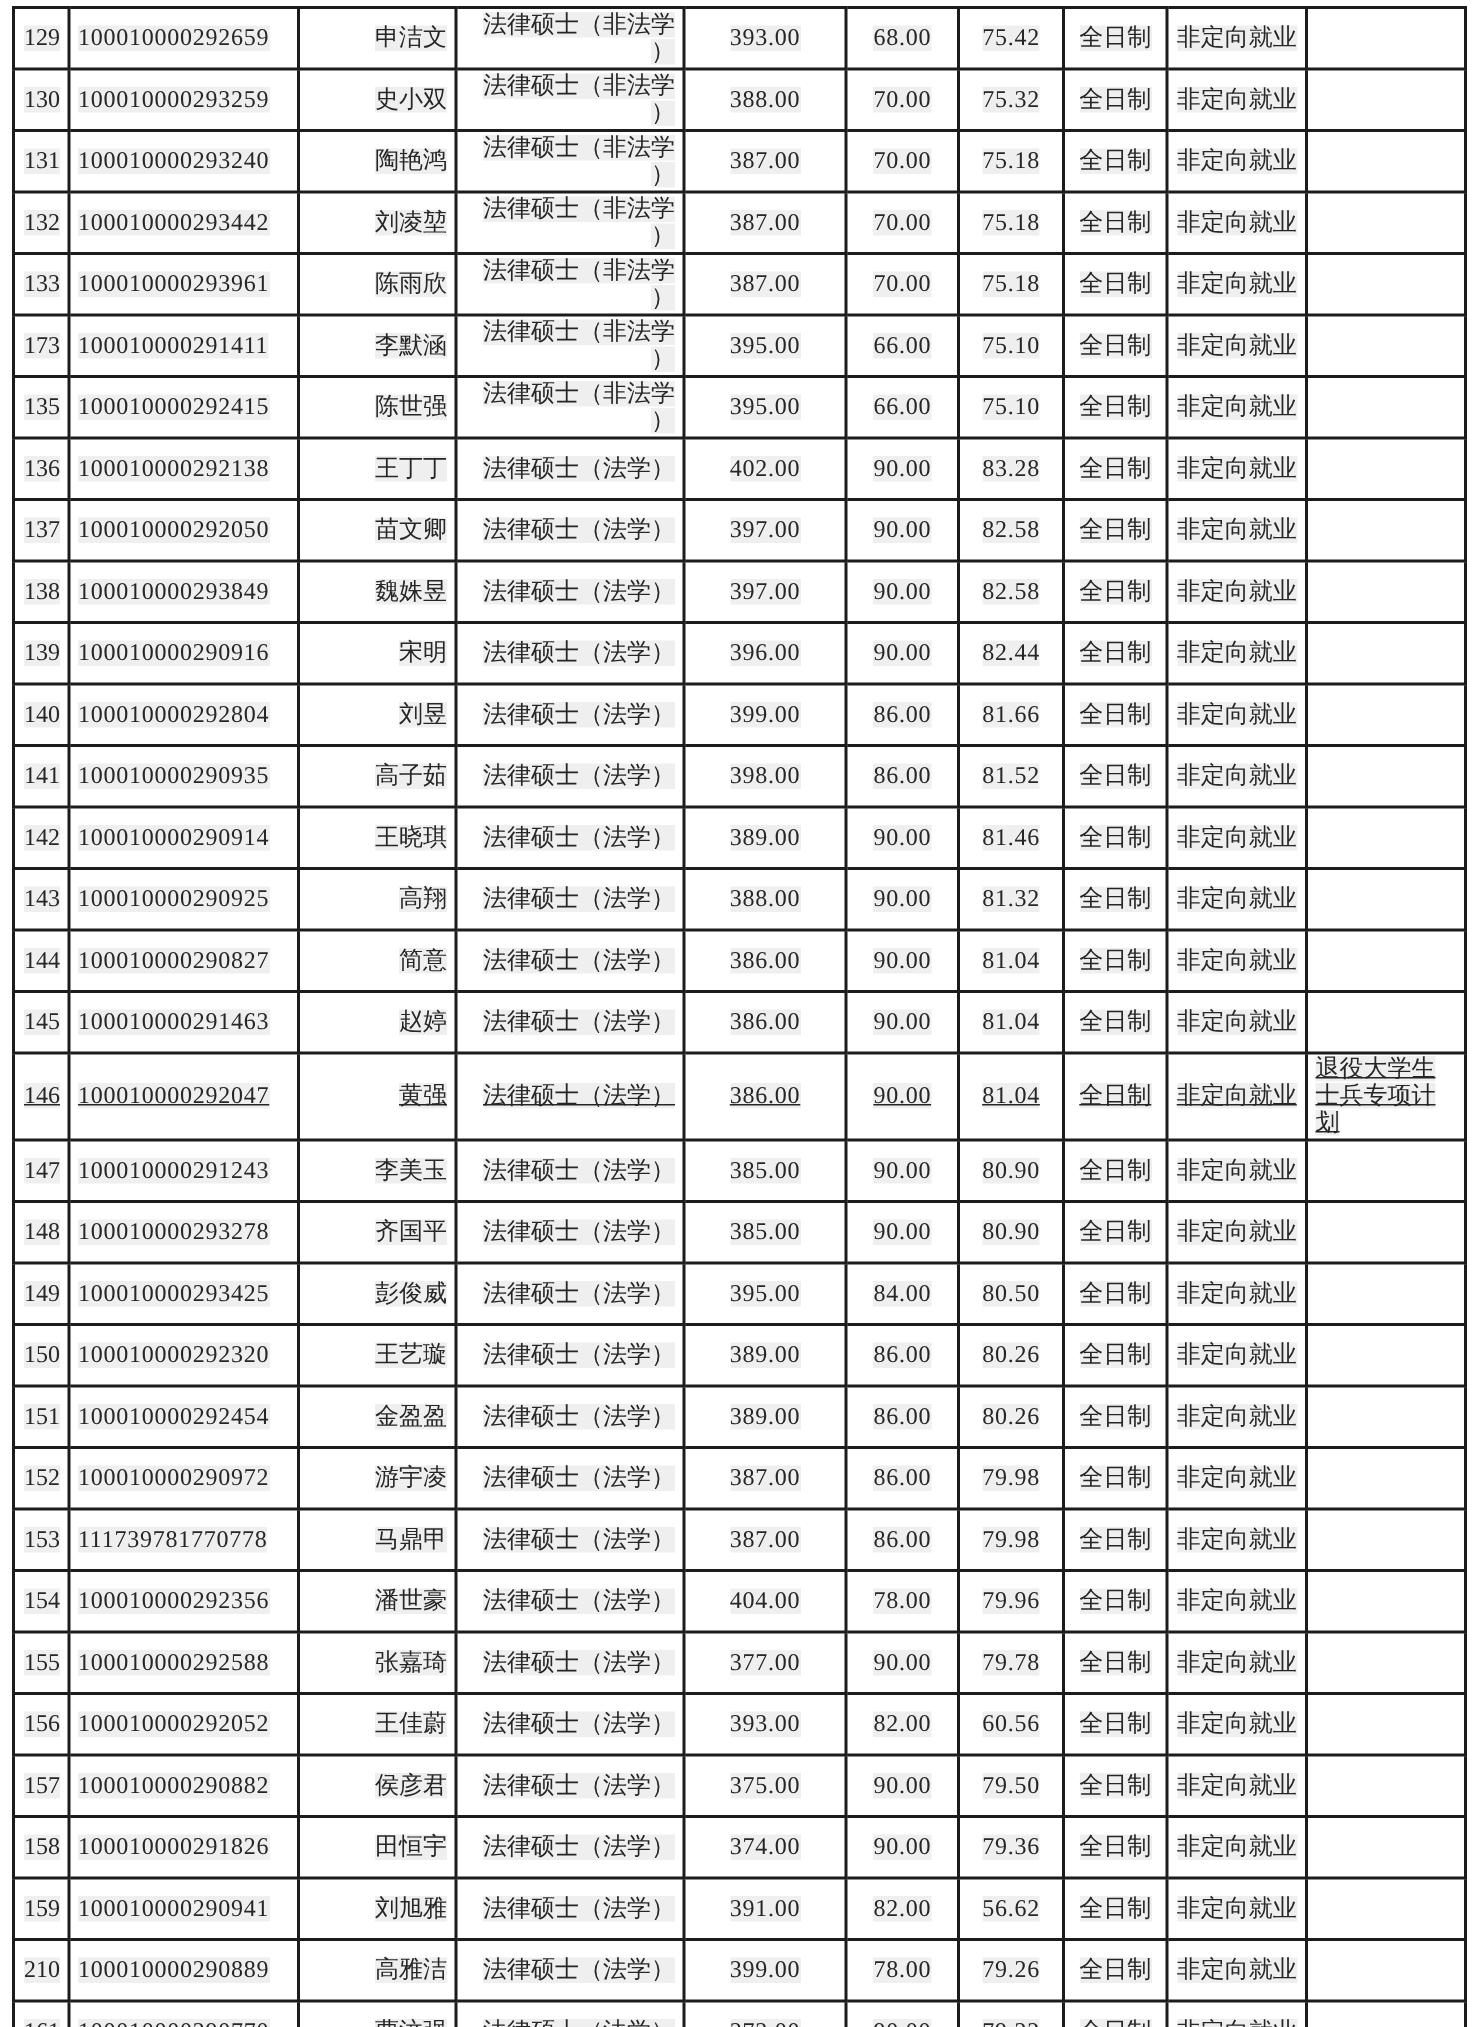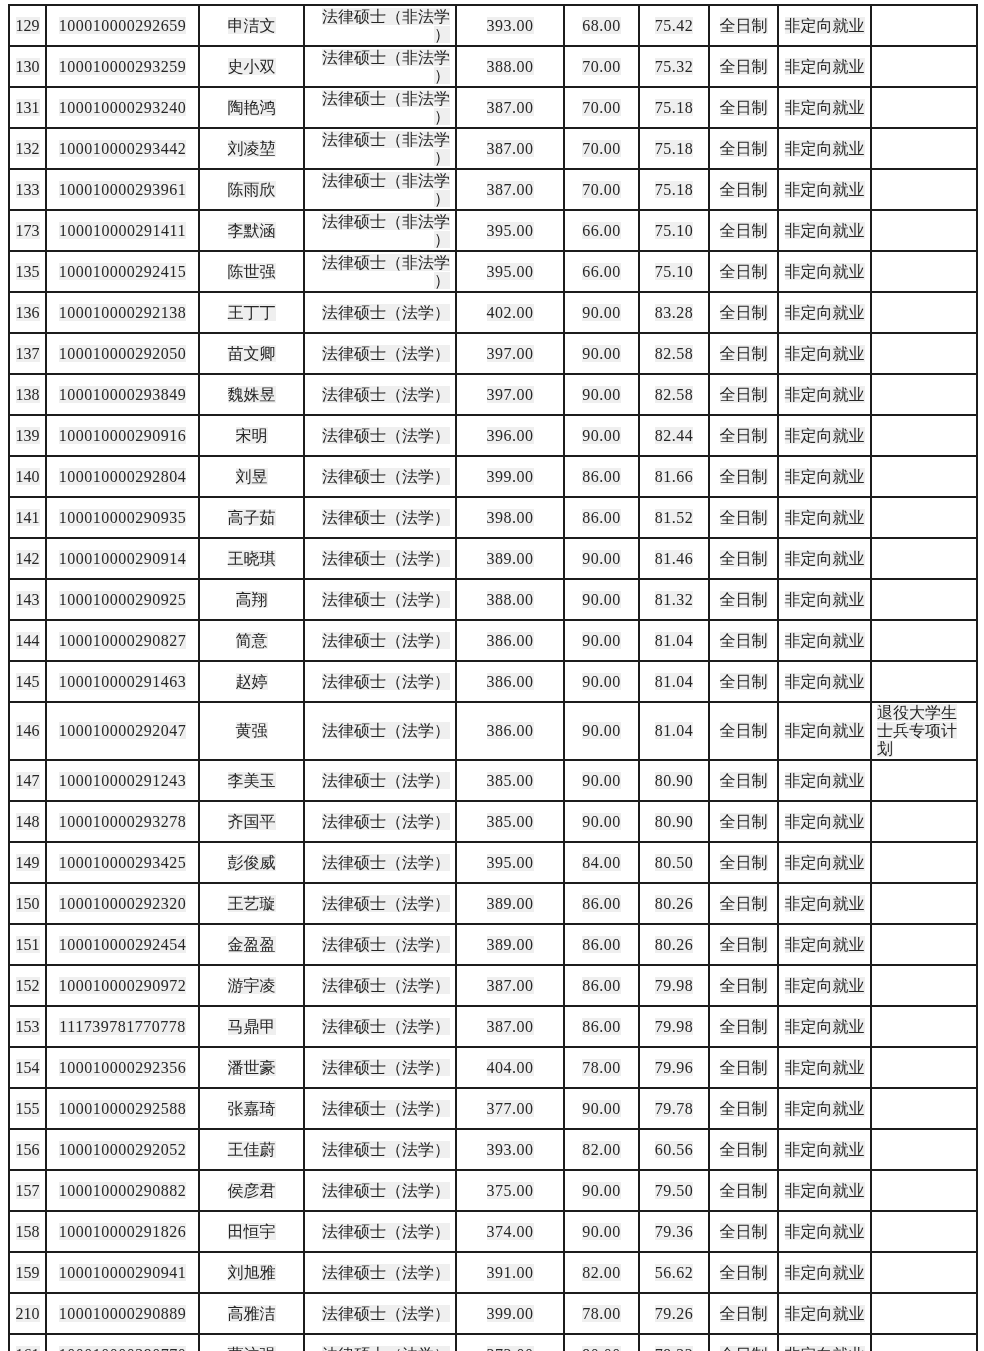--- a/index.html
+++ b/index.html
@@ -22,24 +22,24 @@
   }
   table.admissions td {
     border: 2px solid #1c1c1c;
     padding: 1px 5px;
     line-height: 18px;
     font-size: 16px;
     height: 37px;
     overflow: hidden;
     vertical-align: middle;
   }
-  tr.has-remark td { height: 50px; }
-  td.c-no     { text-align: center; padding: 1px 2px; margin-left: 11px; }
-  td.c-id     { text-align: center; letter-spacing: 0.5px; border-radius: 20px; }
-  td.c-name   { text-align: center; }
+  tr.has-remark td { height: 50px; text-decoration: underline; }
+  td.c-no     { text-align: right; padding: 1px 2px; margin-left: 11px; }
+  td.c-id     { letter-spacing: 0.5px; border-radius: 20px; }
+  td.c-name   { text-align: right; }
   td.c-prog   { text-align: right; }
   td.c-s1, td.c-s2, td.c-s3 { text-align: center; letter-spacing: 0.5px; }
   td.c-mode, td.c-emp { text-align: center; }
   td.c-remark { text-align: left; font-size: 15px; padding: 1px 4px; }
   .hl {
     background: #efefef;
     box-decoration-break: clone;
   }
   .hl:empty { display: none; }
   td.c-prog .hl, td.c-remark .hl { white-space: pre-line; }

